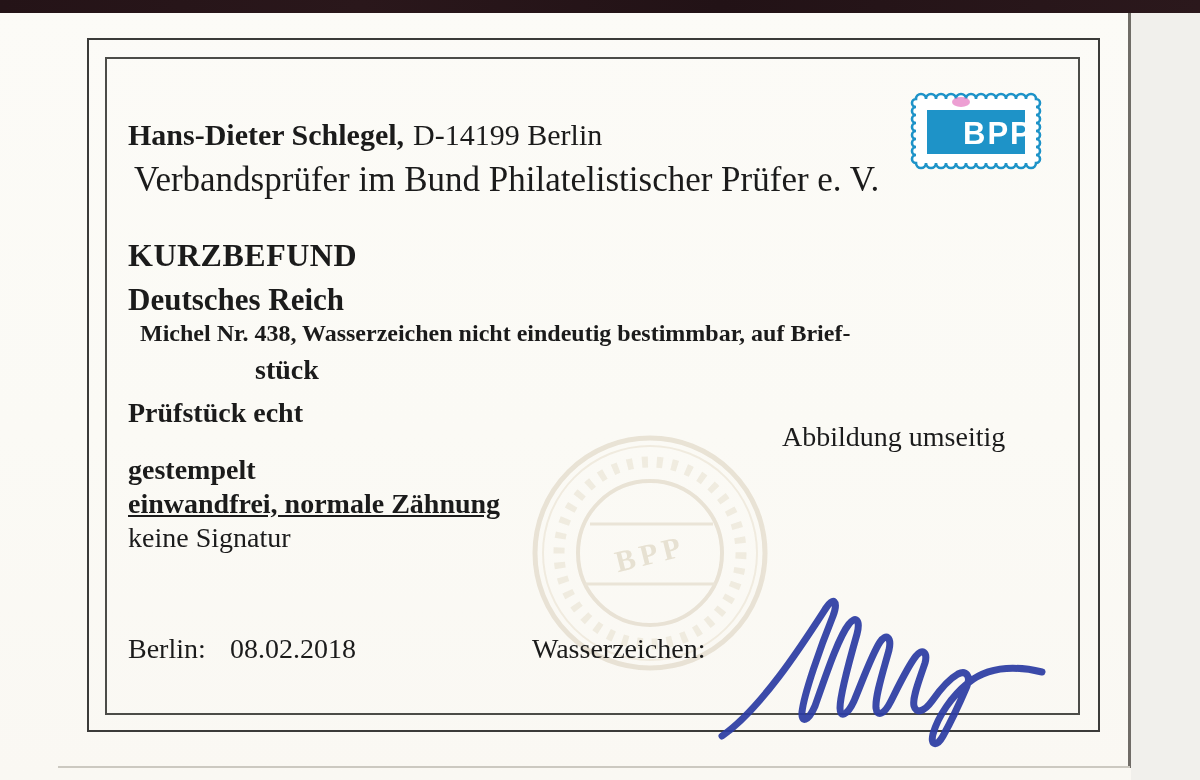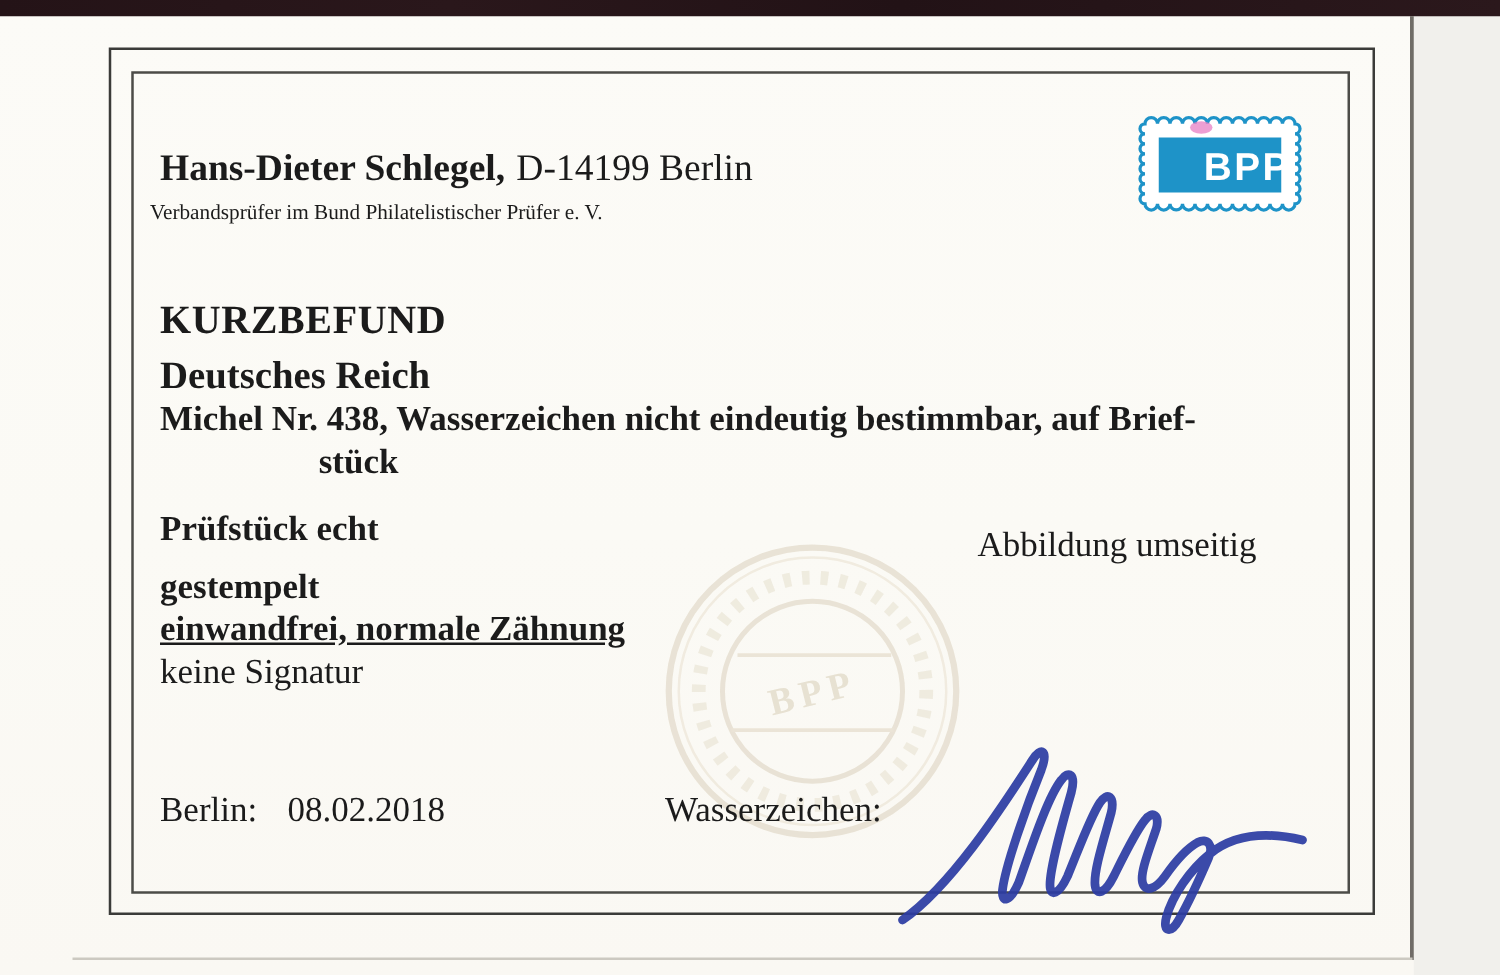--- a/index.html
+++ b/index.html
@@ -29,27 +29,27 @@
     position:absolute;left:87px;top:38px;width:1009px;height:690px;
     border:2px solid #3b3b39;
   }
   .inner-border{
     position:absolute;left:105px;top:57px;width:971px;height:654px;
     border:2px solid #4c4c48;
   }
   .line{position:absolute;white-space:nowrap;}
   .name-line{left:128px;top:118px;font-size:30px;font-weight:bold;}
   .name-line .city{font-weight:normal;margin-left:9px;}
-  .subtitle{left:120px;top:160px;font-size:17px;}
+  .subtitle{left:134px;top:160px;font-size:35px;}
   .kurzbefund{left:128px;top:237px;font-size:32px;font-weight:bold;letter-spacing:.5px;}
   .country{left:128px;top:282px;font-size:31px;font-weight:bold;}
-  .michel1{left:128px;top:320px;font-size:28px;font-weight:bold;}
+  .michel1{left:140px;top:320px;font-size:24px;font-weight:bold;}
   .michel2{left:255px;top:354px;font-size:28px;font-weight:bold;}
   .finding{font-size:28px;font-weight:bold;left:128px;}
-  .f1{top:408px;} .f2{top:454px;} .f3{top:488px;text-decoration:underline;}
+  .f1{top:397px;} .f2{top:454px;} .f3{top:488px;text-decoration:underline;}
   .note{left:128px;top:522px;font-size:28px;font-weight:normal;}
   .abbildung{left:782px;top:421px;font-size:28px;}
   .datum-label{left:128px;top:633px;font-size:28px;}
   .datum-value{left:230px;top:633px;font-size:28px;}
   .unterschrift-label{left:532px;top:633px;font-size:28px;}
   .bpp-logo{position:absolute;left:905px;top:90px;}
   .seal{position:absolute;left:515px;top:418px;}
   .signature{position:absolute;left:712px;top:590px;}
 </style>
 </head>

